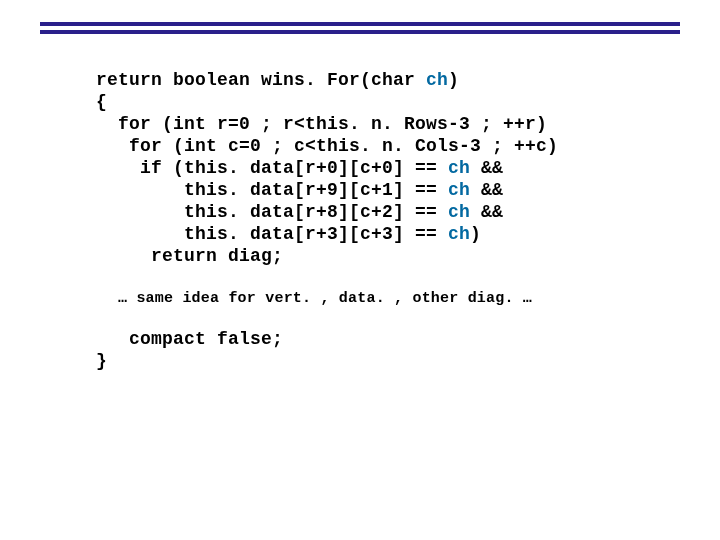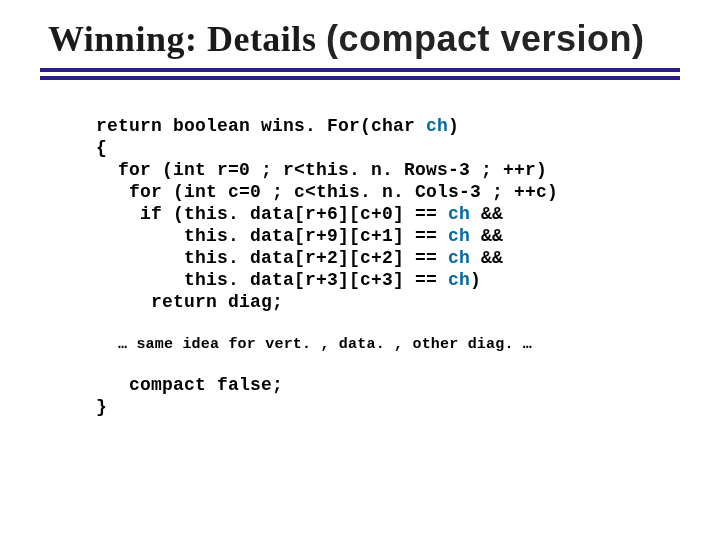--- a/index.html
+++ b/index.html
@@ -59,38 +59,33 @@
     letter-spacing: 0.2px;
     margin: 22px 0 22px 78px;
     color: #000;
   }
 </style>
 </head>
 <body>
 
 <div class="slide">
 
-  <h1 class="title">
-    <span class="serif">Winning:  Details</span>
-    <span> </span>
-    <span class="sans">(compact version)</span>
-  </h1>
 
   <div class="rule-wrap">
     <div class="rule"></div>
     <div class="rule"></div>
   </div>
 
   <div class="code"><span>return boolean wins. For(char </span><span class="hl">ch</span><span>)</span>
 <span>{</span>
 <span>  for (int r=0 ; r&lt;this. n. Rows-3 ; ++r)</span>
 <span>   for (int c=0 ; c&lt;this. n. Cols-3 ; ++c)</span>
-<span>    if (this. data[r+6][c+0] == </span><span class="hl">ch</span><span> &amp;&amp;</span>
+<span>    if (this. data[r+0][c+0] == </span><span class="hl">ch</span><span> &amp;&amp;</span>
 <span>        this. data[r+9][c+1] == </span><span class="hl">ch</span><span> &amp;&amp;</span>
-<span>        this. data[r+2][c+2] == </span><span class="hl">ch</span><span> &amp;&amp;</span>
+<span>        this. data[r+8][c+2] == </span><span class="hl">ch</span><span> &amp;&amp;</span>
 <span>        this. data[r+3][c+3] == </span><span class="hl">ch</span><span>)</span>
 <span>     return diag;</span></div>
 
   <div class="note">… same idea for vert. , data. , other diag. …</div>
 
   <div class="code"><span>   compact false;</span>
 <span>}</span></div>
 
 </div>
 

